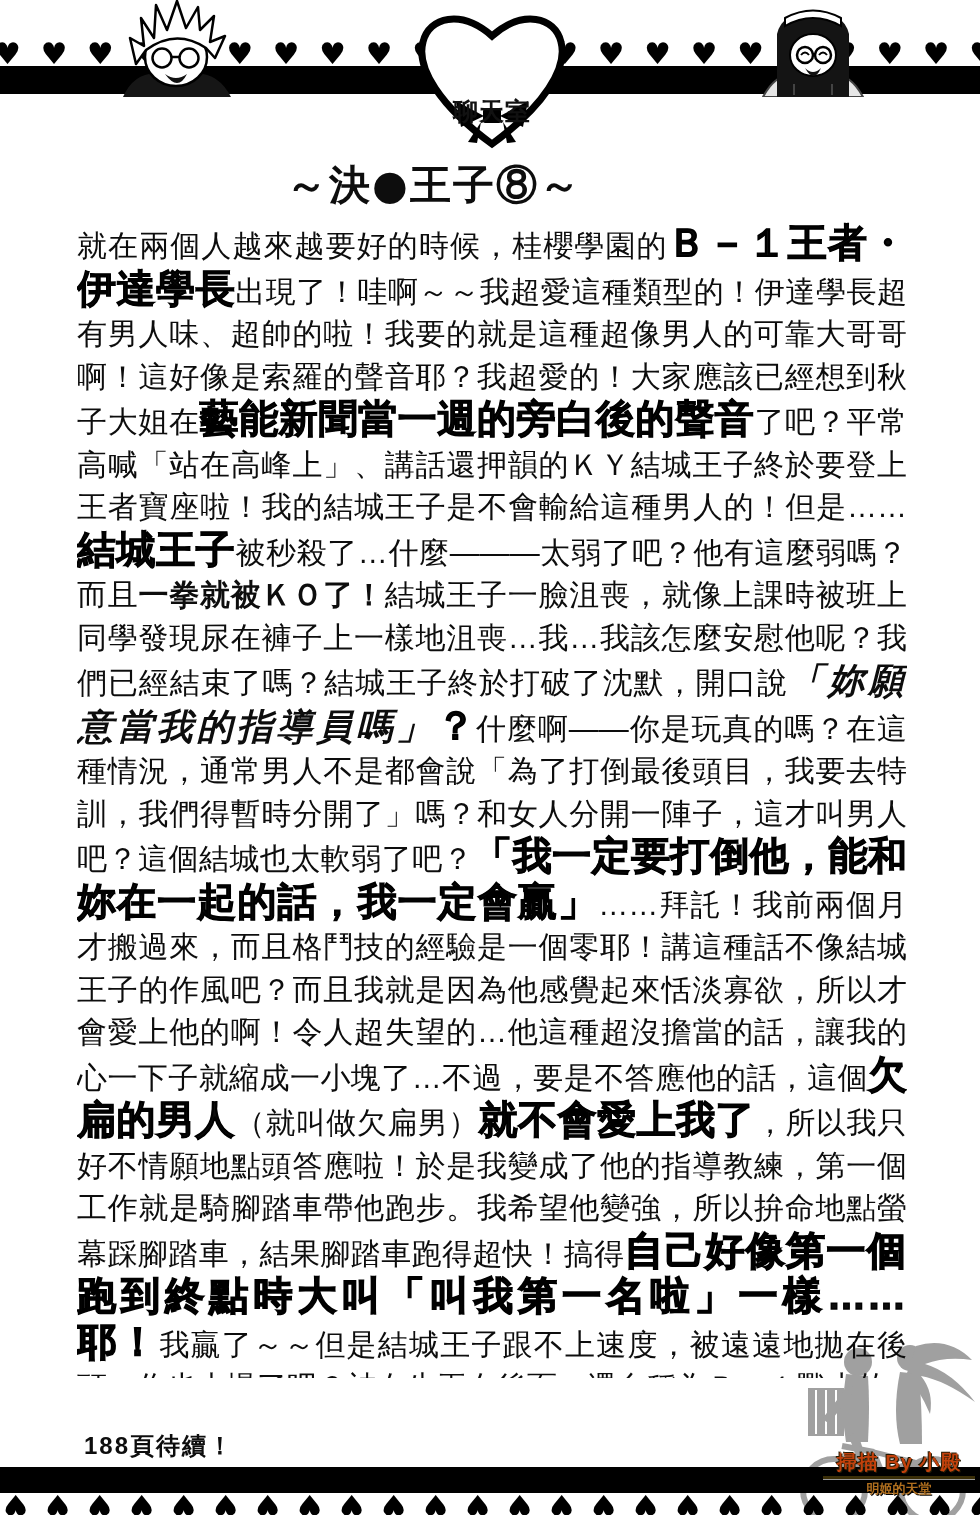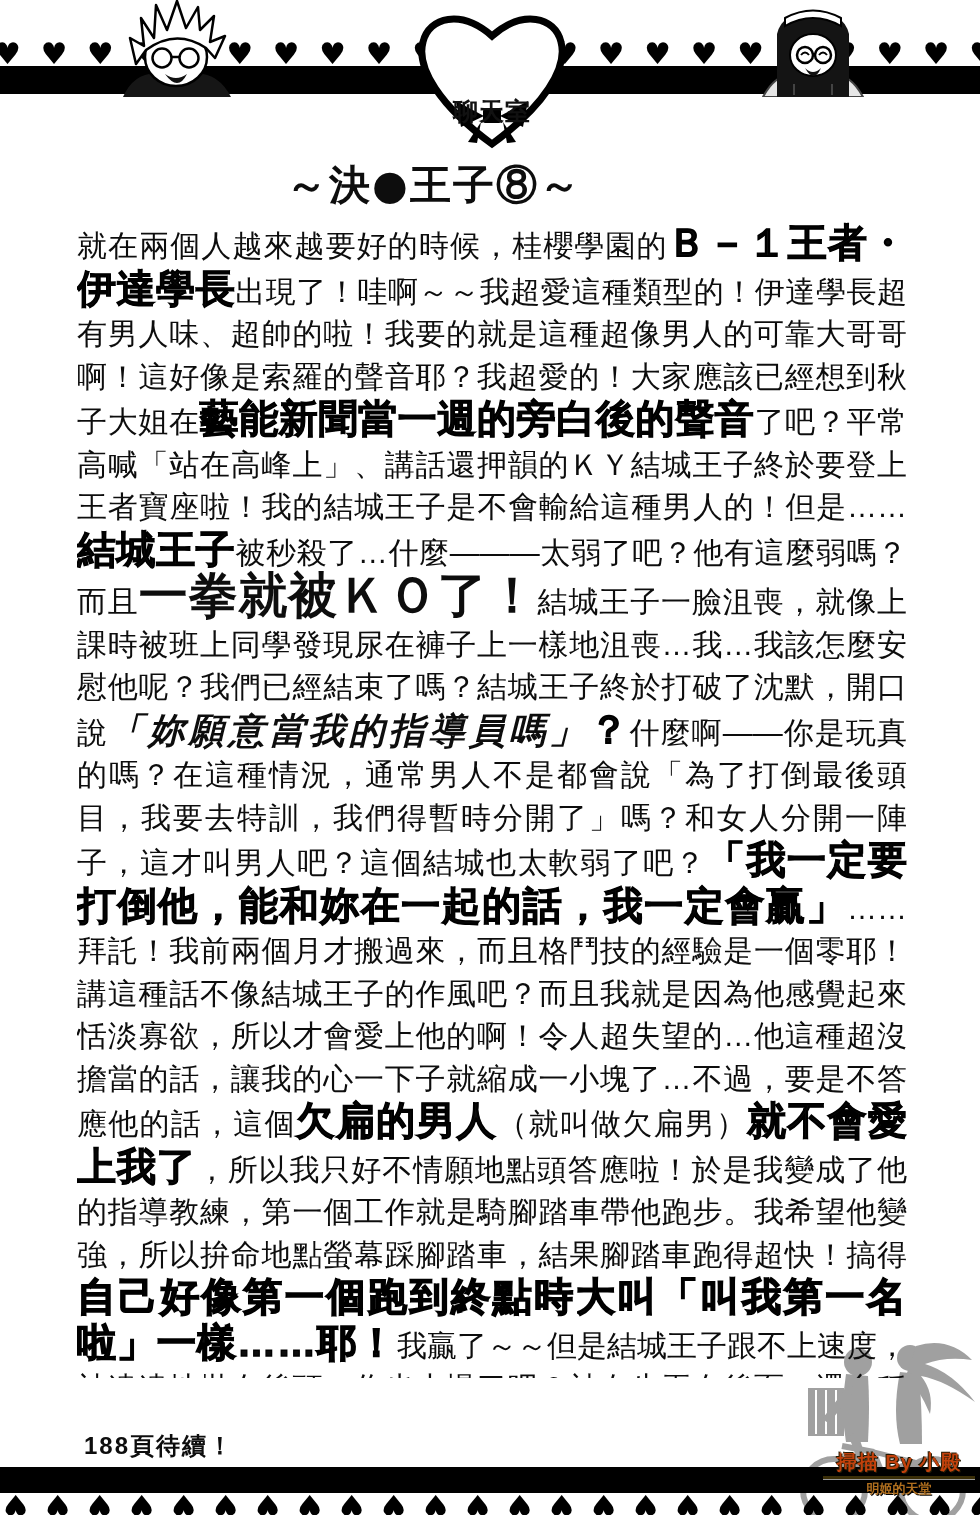--- a/index.html
+++ b/index.html
@@ -28,21 +28,21 @@
          font-family:"DejaVu Serif","Liberation Serif",serif;
          font-size:41px;font-weight:900;letter-spacing:2px;z-index:2;}
 
   
   .article{position:absolute;left:77px;top:222px;width:830px;height:1156px;overflow:hidden;
            text-align:justify;text-justify:inter-ideograph;line-height:42.5px;font-size:30px;
            z-index:2;}
   .article span{line-height:42.5px;}
   .seg-normal{font-size:30px;}
   .seg-heavy{font-size:39px;font-weight:900;-webkit-text-stroke:1px #000;}
-  .seg-serif{font-size:49px;font-weight:900;font-family:"DejaVu Serif","Liberation Serif",serif;}
+  .seg-serif{font-size:30px;font-weight:900;font-family:"DejaVu Serif","Liberation Serif",serif;}
   .seg-brush{font-size:36px;font-weight:700;font-style:italic;letter-spacing:3px;
              font-family:"DejaVu Serif","Liberation Serif",serif;margin-top:36px;}
   .seg-round{font-size:39px;font-weight:900;-webkit-text-stroke:1.4px #000;letter-spacing:1px;}
 
   
   .footer-note{position:absolute;left:84px;top:1430px;font-size:24px;letter-spacing:2px;z-index:2;font-weight:bold;}
 
   .silhouette{position:absolute;left:782px;top:1322px;width:198px;height:193px;z-index:1;}
 
   .watermark{position:absolute;left:818px;top:1449px;width:162px;text-align:center;z-index:4;}

